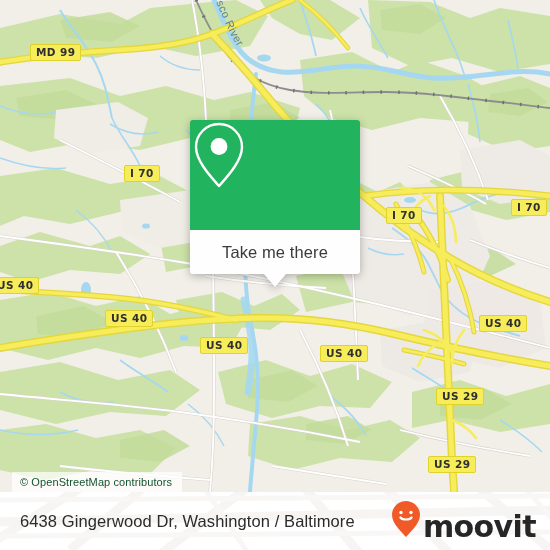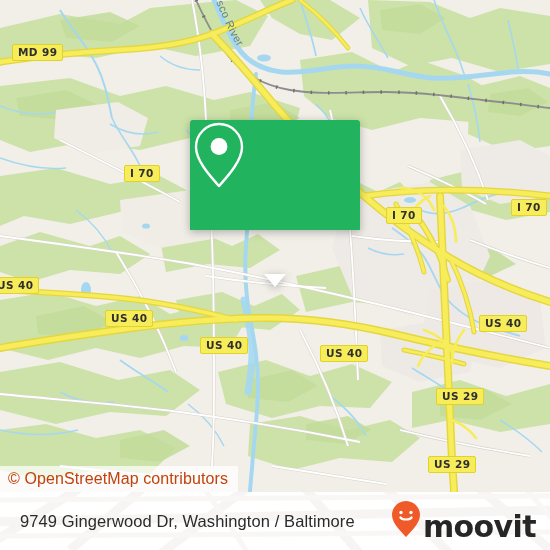--- a/index.html
+++ b/index.html
@@ -28,25 +28,25 @@
     line-height:14px;
     height:15px;
     padding:0 5px;
     white-space:nowrap;
     box-sizing:content-box;
     text-align:center;
   }
 
   
   .attrib{
-    position:absolute;left:0;bottom:0;
+    position:absolute;left:12px;bottom:0;
     background:rgba(255,255,255,.72);
     padding:4px 10px 4px 8px;
-    font-size:16px;
-    color:#c2410c;
+    font-size:11px;
+    color:#14532d;
     letter-spacing:.1px;
     white-space:nowrap;
   }
 
   
   .popup{
     position:absolute;
     left:190px;top:120px;
     width:170px;
     filter:drop-shadow(0 2px 4px rgba(0,0,0,.28));
@@ -298,21 +298,21 @@
           <path d="M452 420 C462 424 470 430 476 438"></path>
         </g>
 
         <path id="riverpath" d="M216 2 C224 20 230 36 240 50" fill="none"></path>
         <text font-size="11" fill="#5e8296" font-family="Liberation Sans, sans-serif" letter-spacing="0.5">
           <textPath href="#riverpath" startOffset="0">sco River</textPath>
         </text>
       </g>
     </svg>
 
-    <div class="shield" style="left:12px;top:44px;">MD 99</div>
+    <div class="shield" style="left:30px;top:44px;">MD 99</div>
     <div class="shield" style="left:124px;top:165px;">I 70</div>
     <div class="shield" style="left:386px;top:207px;">I 70</div>
     <div class="shield" style="left:511px;top:199px;">I 70</div>
     <div class="shield" style="left:-9px;top:277px;">US 40</div>
     <div class="shield" style="left:105px;top:310px;">US 40</div>
     <div class="shield" style="left:200px;top:337px;">US 40</div>
     <div class="shield" style="left:320px;top:345px;">US 40</div>
     <div class="shield" style="left:479px;top:315px;">US 40</div>
     <div class="shield" style="left:436px;top:388px;">US 29</div>
     <div class="shield" style="left:428px;top:456px;">US 29</div>
@@ -321,20 +321,21 @@
 
     <div class="popup">
       <div class="popup-top">
         <span>
           <svg width="58" height="70" viewBox="0 0 58 70" aria-hidden="true">
             <path d="M29 4 C16.3 4 6 14.3 6 27 C6 41.5 22 58 29 66 C36 58 52 41.5 52 27 C52 14.3 41.7 4 29 4 Z" fill="none" stroke="#ffffff" stroke-width="2.4" stroke-linejoin="round"></path>
             <circle cx="29" cy="26.5" r="8.4" fill="#ffffff"></circle>
           </svg>
         </span>
       </div>
+      <div class="popup-bottom">Take me there</div>
       <div class="popup-tail"></div>
     </div>
   </div>
 
   <div class="footer">
     <svg class="footer-bg" width="550" height="58" viewBox="0 0 550 58">
       <rect x="0" y="0" width="550" height="58" fill="#ffffff"></rect>
       <g fill="none" stroke="#f0eeea" stroke-width="9">
         <path d="M-20 58 L90 -10"></path>
         <path d="M70 58 L150 -10"></path>
@@ -345,21 +346,21 @@
         <path d="M-10 30 L560 18"></path>
       </g>
       <g fill="none" stroke="#f4f2ef" stroke-width="5">
         <path d="M-10 44 L560 40"></path>
         <path d="M-10 8 L560 4"></path>
         <path d="M200 -10 L250 64"></path>
         <path d="M520 -10 L560 36"></path>
       </g>
     </svg>
 
-    <div class="footer-addr">9749 Gingerwood Dr, Washington / Baltimore</div>
+    <div class="footer-addr">6438 Gingerwood Dr, Washington / Baltimore</div>
 
     <div class="brand">
       <span>
         <svg width="30" height="38" viewBox="0 0 30 38" aria-hidden="true">
           <path d="M15 1 C7.3 1 1 7.3 1 15 C1 24 12 33.5 15 37 C18 33.5 29 24 29 15 C29 7.3 22.7 1 15 1 Z" fill="#ef5a28"></path>
           <circle cx="10" cy="12.5" r="1.7" fill="#ffffff"></circle>
           <circle cx="20" cy="12.5" r="1.7" fill="#ffffff"></circle>
           <path d="M9.4 17.4 C11 20.2 19 20.2 20.6 17.4" fill="none" stroke="#ffffff" stroke-width="2.2" stroke-linecap="round"></path>
         </svg>
       </span>

